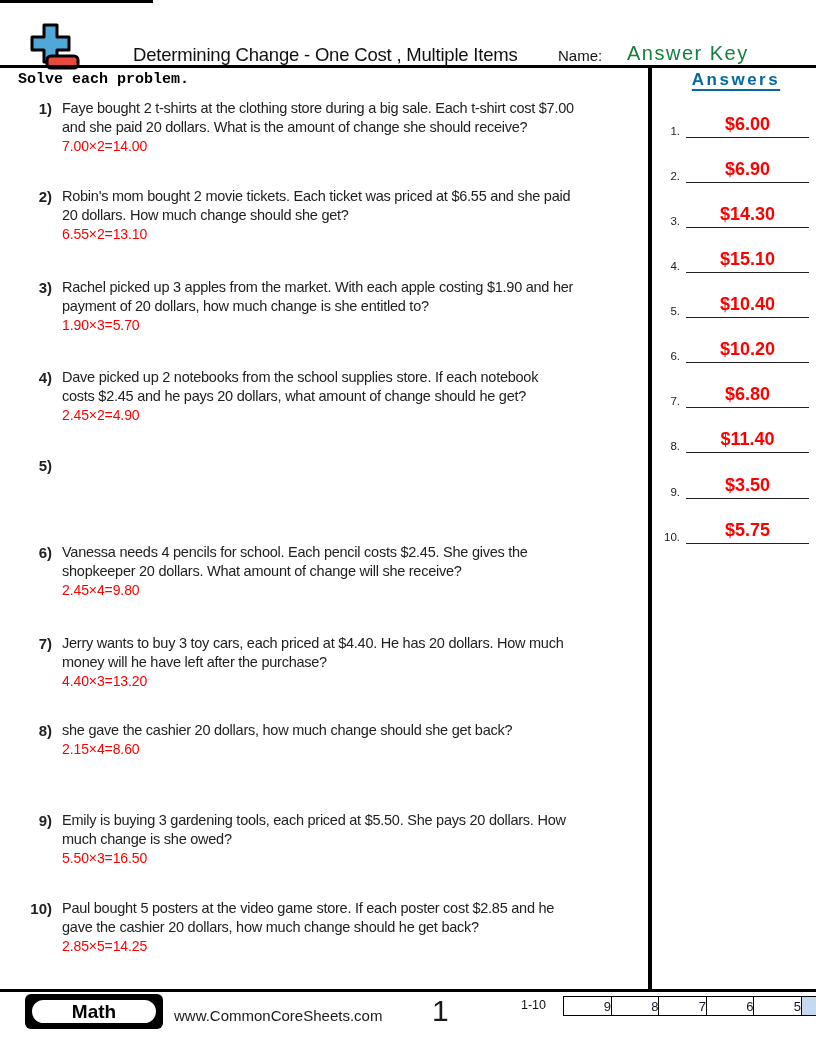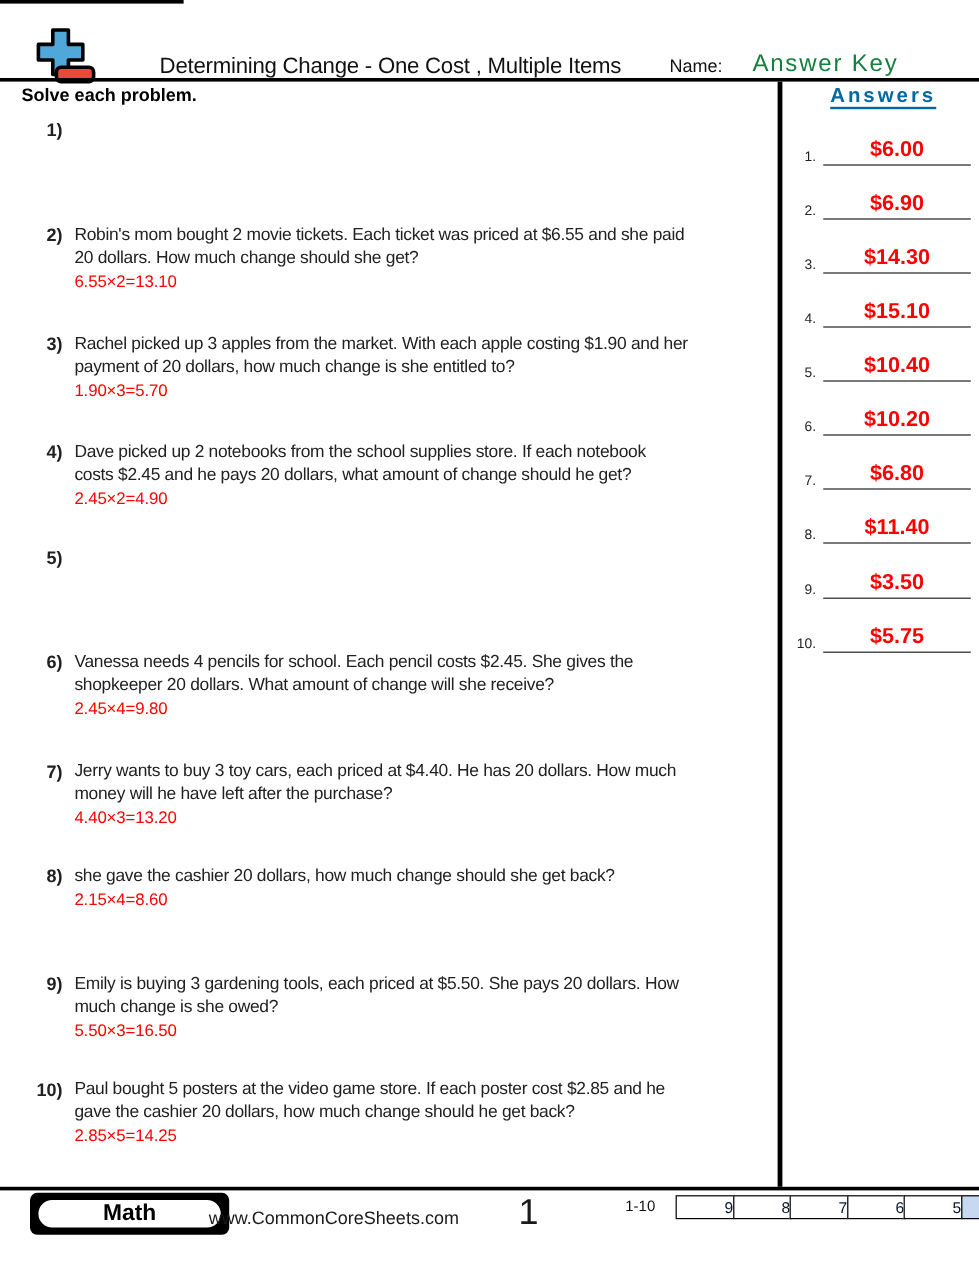--- a/index.html
+++ b/index.html
@@ -8,21 +8,21 @@
     position:relative; width:816px; height:1056px; margin:0 auto;
     background:#ffffff; overflow:hidden;
     font-family:"Liberation Sans", sans-serif; color:#212121;
   }
   .top-stub { position:absolute; left:0; top:0; width:153px; height:3px; background:#000; }
   .logo-icon { position:absolute; left:29px; top:23px; }
   .page-title { position:absolute; left:133px; top:44px; font-size:18.5px; letter-spacing:-0.2px; color:#111; white-space:nowrap; }
   .name-label { position:absolute; left:558px; top:47px; font-size:15px; color:#111; }
   .answer-key { position:absolute; left:627px; top:42px; font-size:20px; font-weight:normal; color:#15803d; letter-spacing:1.5px; white-space:nowrap; }
   .header-rule { position:absolute; left:0; top:65px; width:816px; height:3px; background:#000; }
-  .instructions { position:absolute; left:18px; top:71px; font-size:15px; font-weight:bold; color:#000; }
+  .instructions { position:absolute; left:18px; top:71px; font-size:15px; font-weight:bold; color:#000;font-family:Liberation Mono, monospace; }
 
   .divider { position:absolute; left:648px; top:68px; height:921px; width:3px;
              border-left:2px solid #000; border-right:2px solid #000; background:transparent; }
 
   .answers-header { position:absolute; left:656px; top:70px; width:160px; text-align:center;
                     font-size:17px; font-weight:bold; letter-spacing:2.5px; color:#0369a1;
                     text-decoration:underline; text-underline-offset:4px; text-decoration-thickness:2px; }
 
   .problem { position:absolute; left:18px; width:628px; display:flex; }
   .problem .pnum { width:34px; text-align:right; font-weight:bold; font-size:15px; line-height:19px; padding-right:0; flex:none; }
@@ -30,21 +30,21 @@
   .problem .pline { font-size:14.5px; line-height:19px; letter-spacing:-0.25px; white-space:nowrap; color:#212121; }
   .problem .pwork { font-size:14px; line-height:19px; color:#fe0000; letter-spacing:-0.1px; white-space:nowrap; }
 
   .answer-row { position:absolute; left:658px; width:156px; height:30px; }
   .answer-row .anum { position:absolute; left:0; bottom:1px; width:22px; text-align:right; font-size:11.5px; color:#222; }
   .answer-row .aline { position:absolute; left:28px; bottom:0; width:123px; border-bottom:1.5px solid #222;
                        text-align:center; }
   .answer-row .aval { font-size:18px; font-weight:bold; color:#fe0000; padding-bottom:2px; display:inline-block; }
 
   .footer-rule { position:absolute; left:0; top:989px; width:816px; height:3px; background:#000; }
-  .math-badge { position:absolute; left:25px; top:994px; width:166px; height:35px; background:#000; border-radius:6px; }
+  .math-badge { position:absolute; left:25px; top:994px; width:138px; height:35px; background:#000; border-radius:6px; }
   .math-badge .inner { position:absolute; left:5px; top:4px; right:5px; bottom:4px; background:#fff;
                        border:2.5px solid #000; border-radius:14px; display:flex; align-items:center; justify-content:center; }
   .math-badge .inner span { font-size:19px; font-weight:bold; color:#000; }
   .site-url { position:absolute; left:174px; top:1007px; font-size:15px; color:#1a1a1a; }
   .page-num { position:absolute; left:432px; top:994px; font-size:30px; color:#1a1a1a; }
   .score-range { position:absolute; left:521px; top:998px; width:36px; font-size:12.5px; color:#111; }
   .score-strip { position:absolute; left:563px; top:996px; display:flex; }
   .score-cell { width:24.7px; height:20px; border:1.5px solid #000; margin-left:-1.5px;
                 display:flex; align-items:center; justify-content:center;
                 font-size:13px; color:#0f172a; background:#fff;padding-left:47px; }
@@ -70,20 +70,25 @@
   <div class="answer-key">Answer Key</div>
   <div class="header-rule"></div>
   <div class="instructions">Solve each problem.</div>
 
   <div class="divider"></div>
   <div class="answers-header">Answers</div>
 
   <div id="problems-container">
       <div class="problem" style="top: 99px;">
         <div class="pnum">1)</div>
+        <div class="ptext">
+          <div class="pline">Faye bought 2 t-shirts at the clothing store during a big sale. Each t-shirt cost $7.00</div>
+          <div class="pline">and she paid 20 dollars. What is the amount of change she should receive?</div>
+          <div class="pwork">7.00×2=14.00</div>
+        </div>
       </div>
       <div class="problem" style="top: 187px;">
         <div class="pnum">2)</div>
         <div class="ptext">
           <div class="pline">Robin's mom bought 2 movie tickets. Each ticket was priced at $6.55 and she paid</div>
           <div class="pline">20 dollars. How much change should she get?</div>
           <div class="pwork">6.55×2=13.10</div>
         </div>
       </div>
       <div class="problem" style="top: 278px;">

